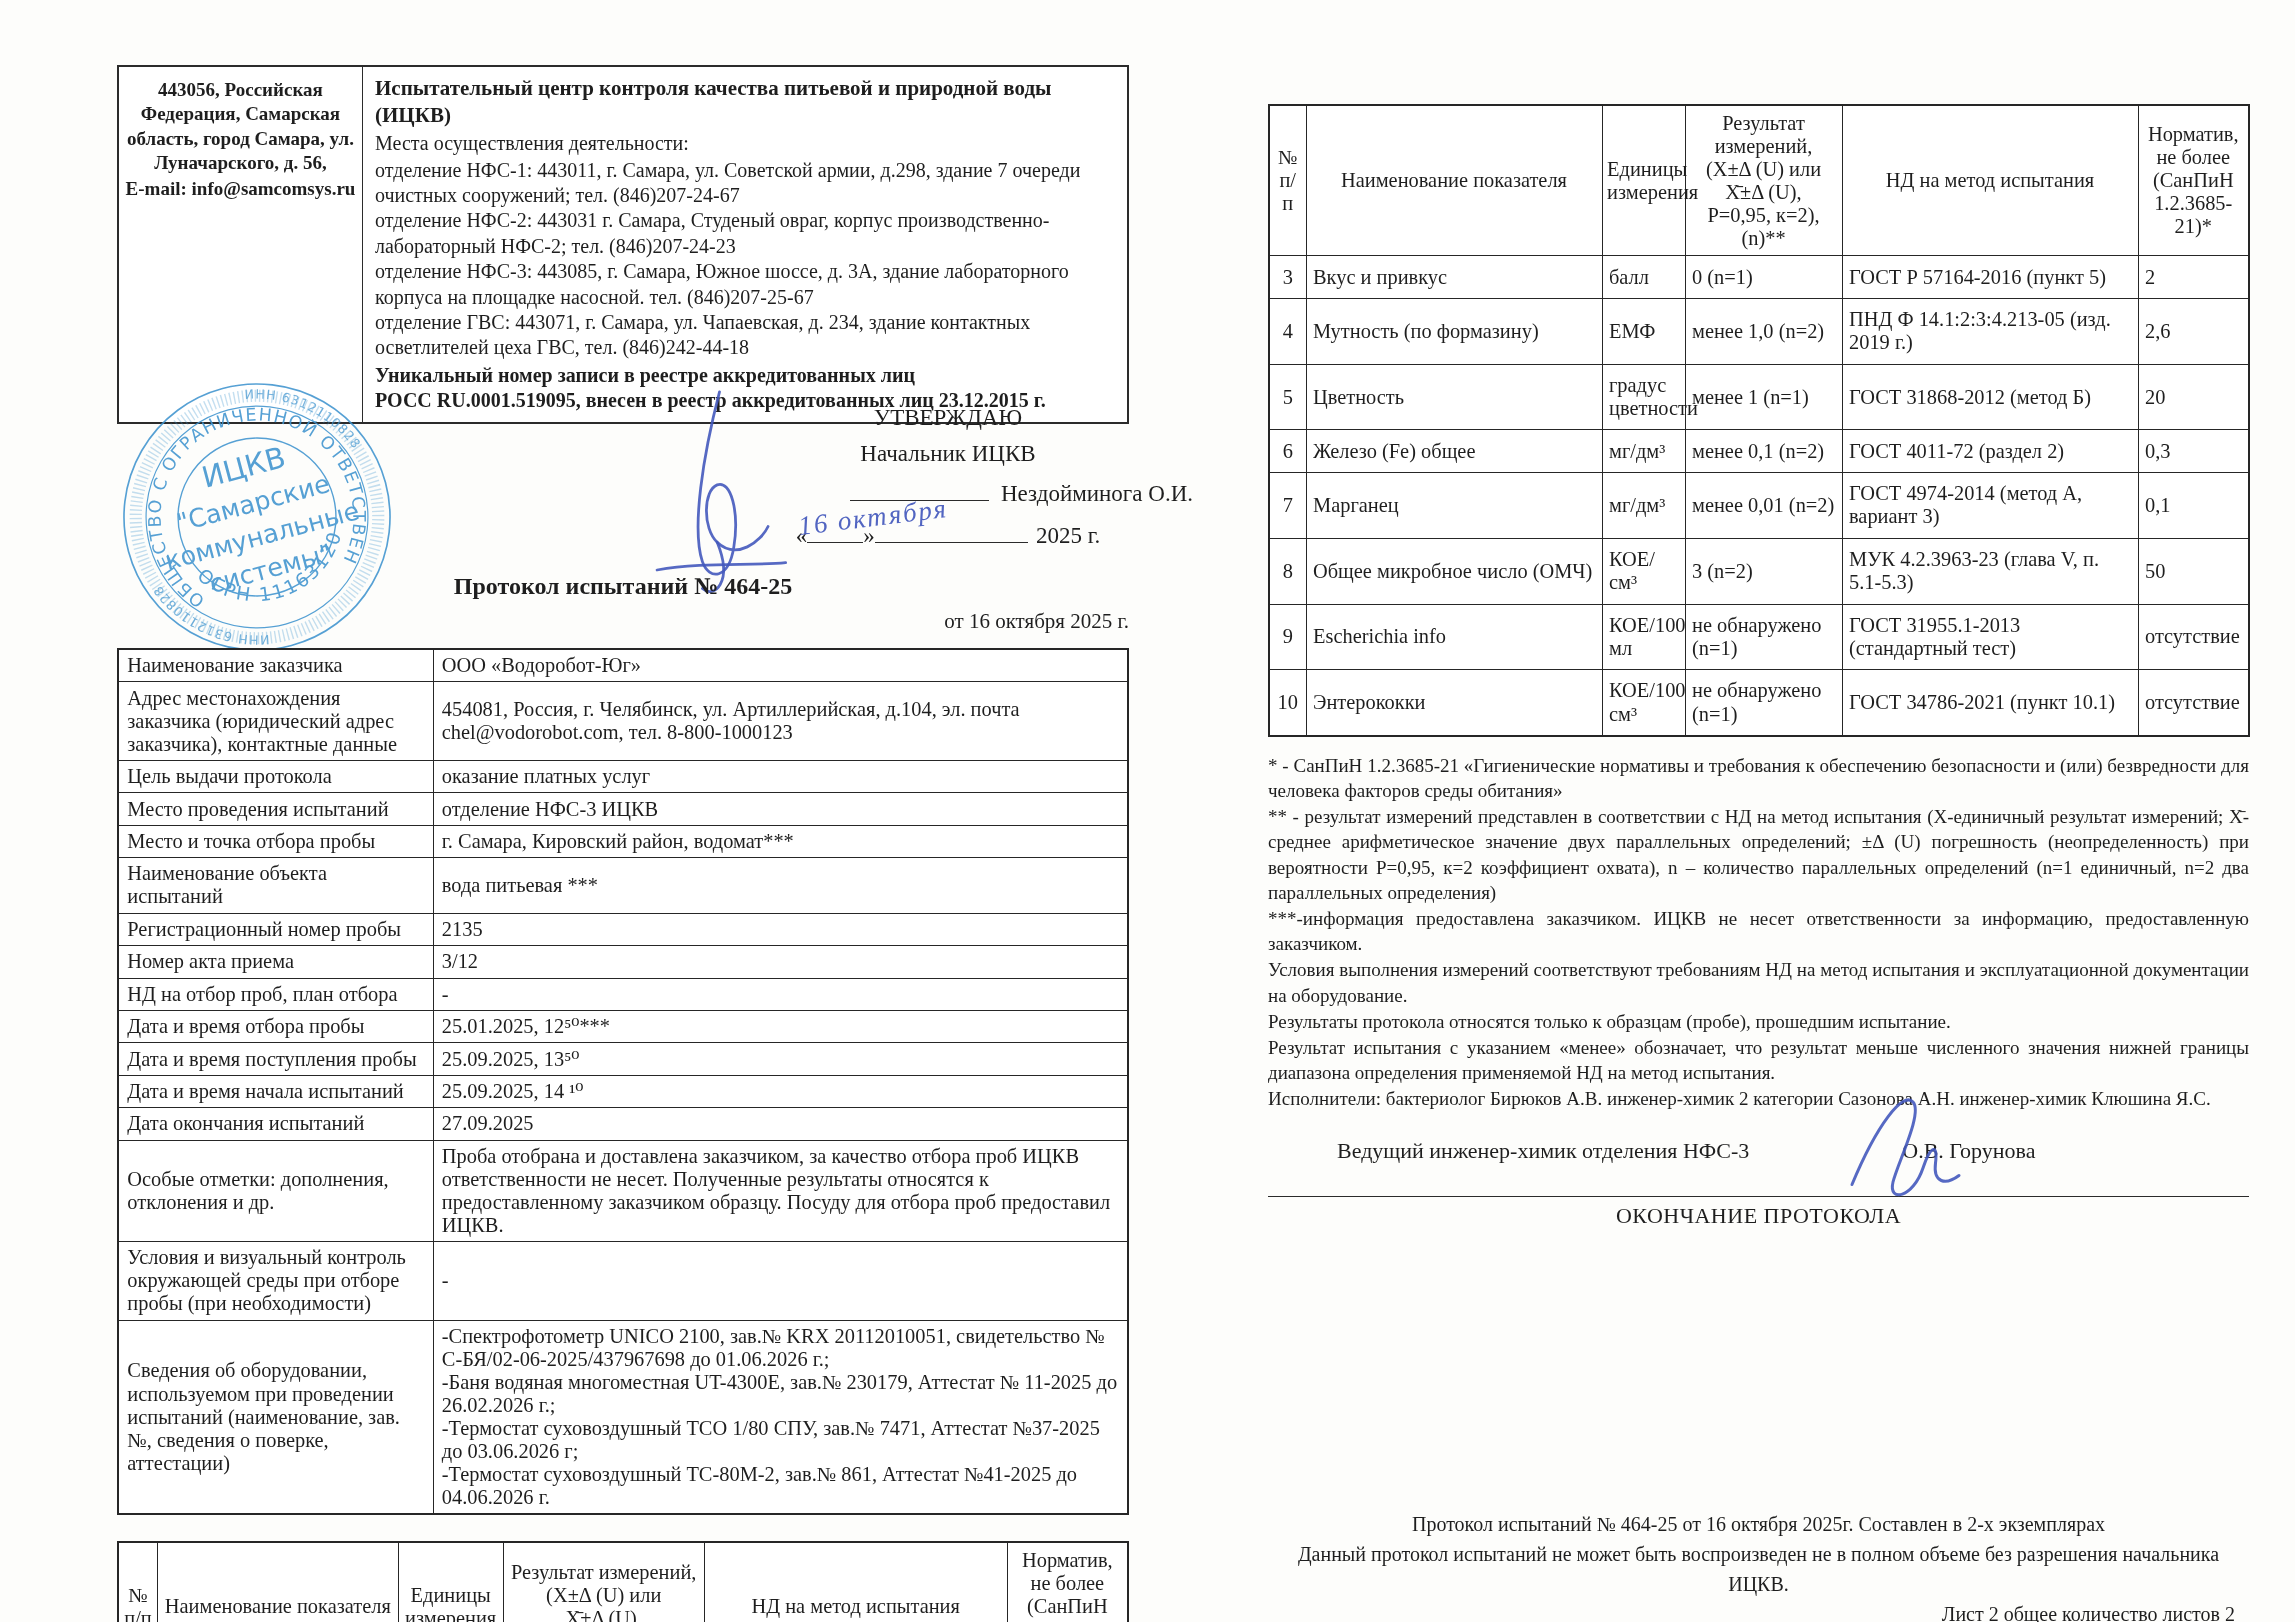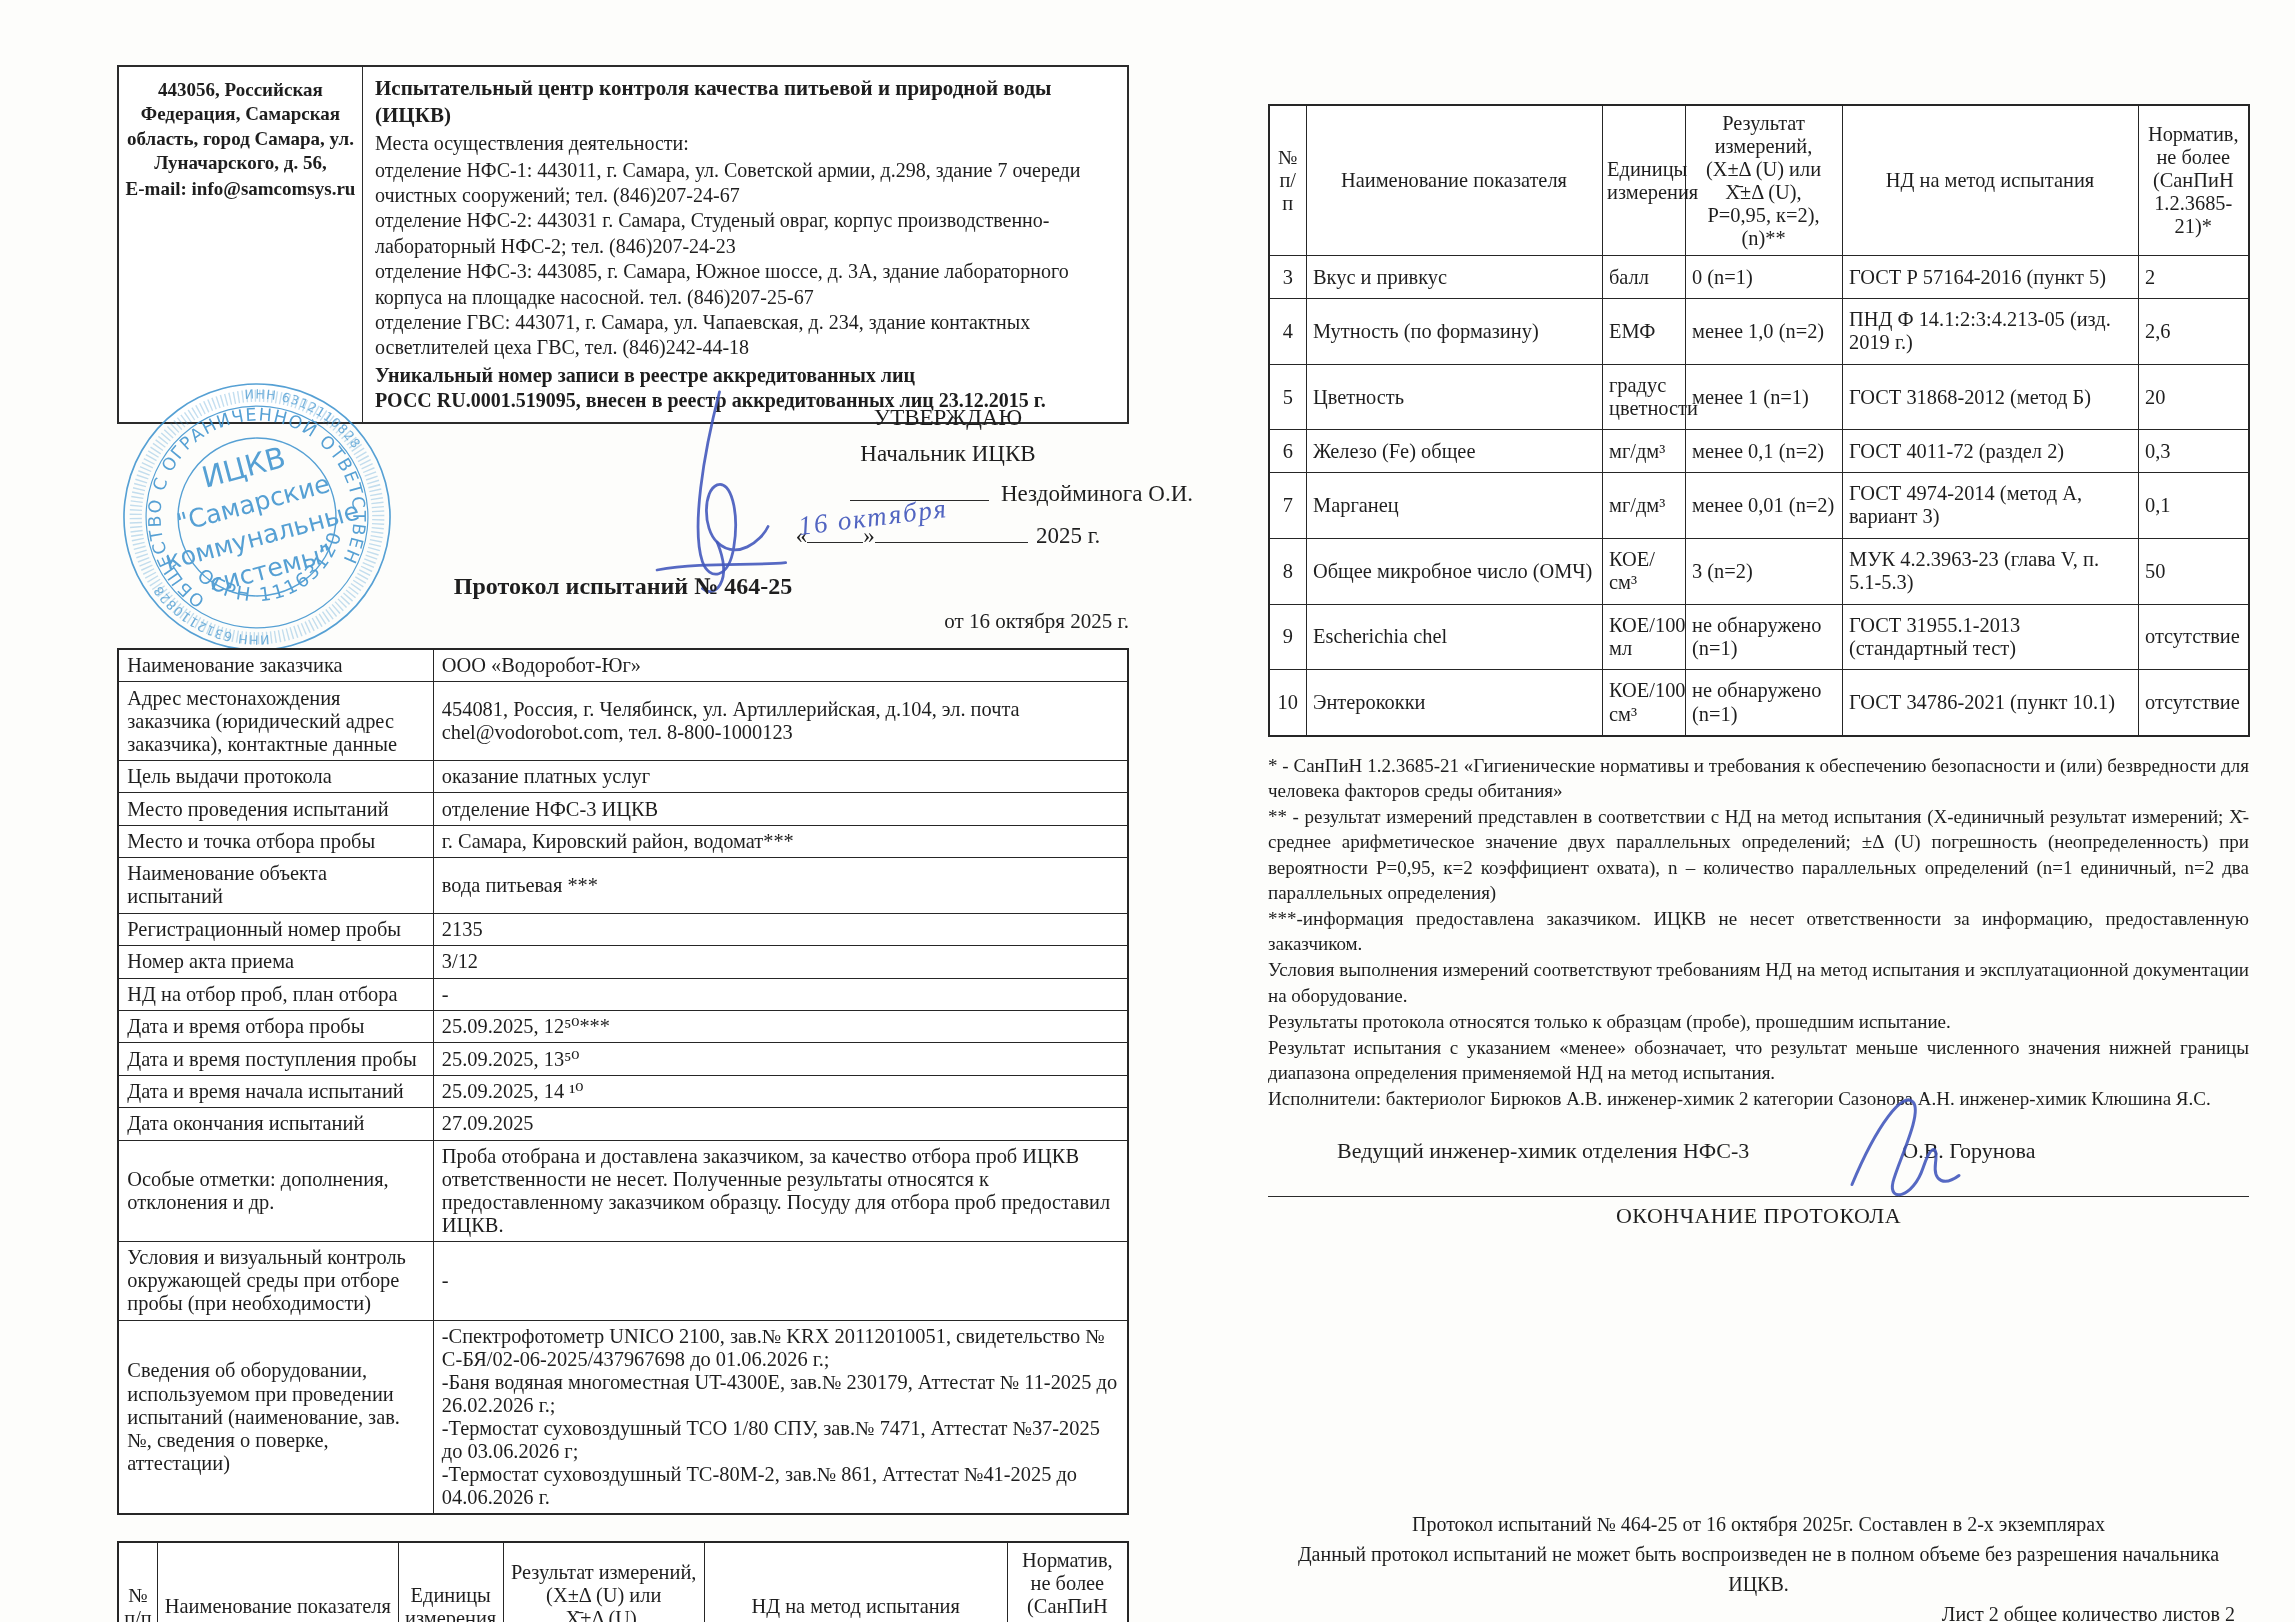--- a/index.html
+++ b/index.html
@@ -186,21 +186,21 @@
             <td class="dv">3/12</td>
           </tr>
 
           <tr>
             <td class="dl">НД на отбор проб, план отбора</td>
             <td class="dv">-</td>
           </tr>
 
           <tr>
             <td class="dl">Дата и время отбора пробы</td>
-            <td class="dv">25.09.2025, 12⁵⁰***</td>
+            <td class="dv">25.01.2025, 12⁵⁰***</td>
           </tr>
 
           <tr>
             <td class="dl">Дата и время поступления пробы</td>
             <td class="dv">25.09.2025, 13⁵⁰</td>
           </tr>
 
           <tr>
             <td class="dl">Дата и время начала испытаний</td>
             <td class="dv">25.09.2025, 14 ¹⁰</td>
@@ -344,21 +344,21 @@
             <td class="c0">8</td>
             <td>Общее микробное число (ОМЧ)</td>
             <td>КОЕ/см³</td>
             <td>3 (n=2)</td>
             <td>МУК 4.2.3963-23 (глава V, п. 5.1-5.3)</td>
             <td>50</td>
           </tr>
 
           <tr>
             <td class="c0">9</td>
-            <td>Escherichia chel</td>
+            <td>Escherichia info</td>
             <td>КОЕ/100 мл</td>
             <td>не обнаружено (n=1)</td>
             <td>ГОСТ 31955.1-2013 (стандартный тест)</td>
             <td>отсутствие</td>
           </tr>
 
           <tr>
             <td class="c0">10</td>
             <td>Энтерококки</td>
             <td>КОЕ/100 см³</td>

